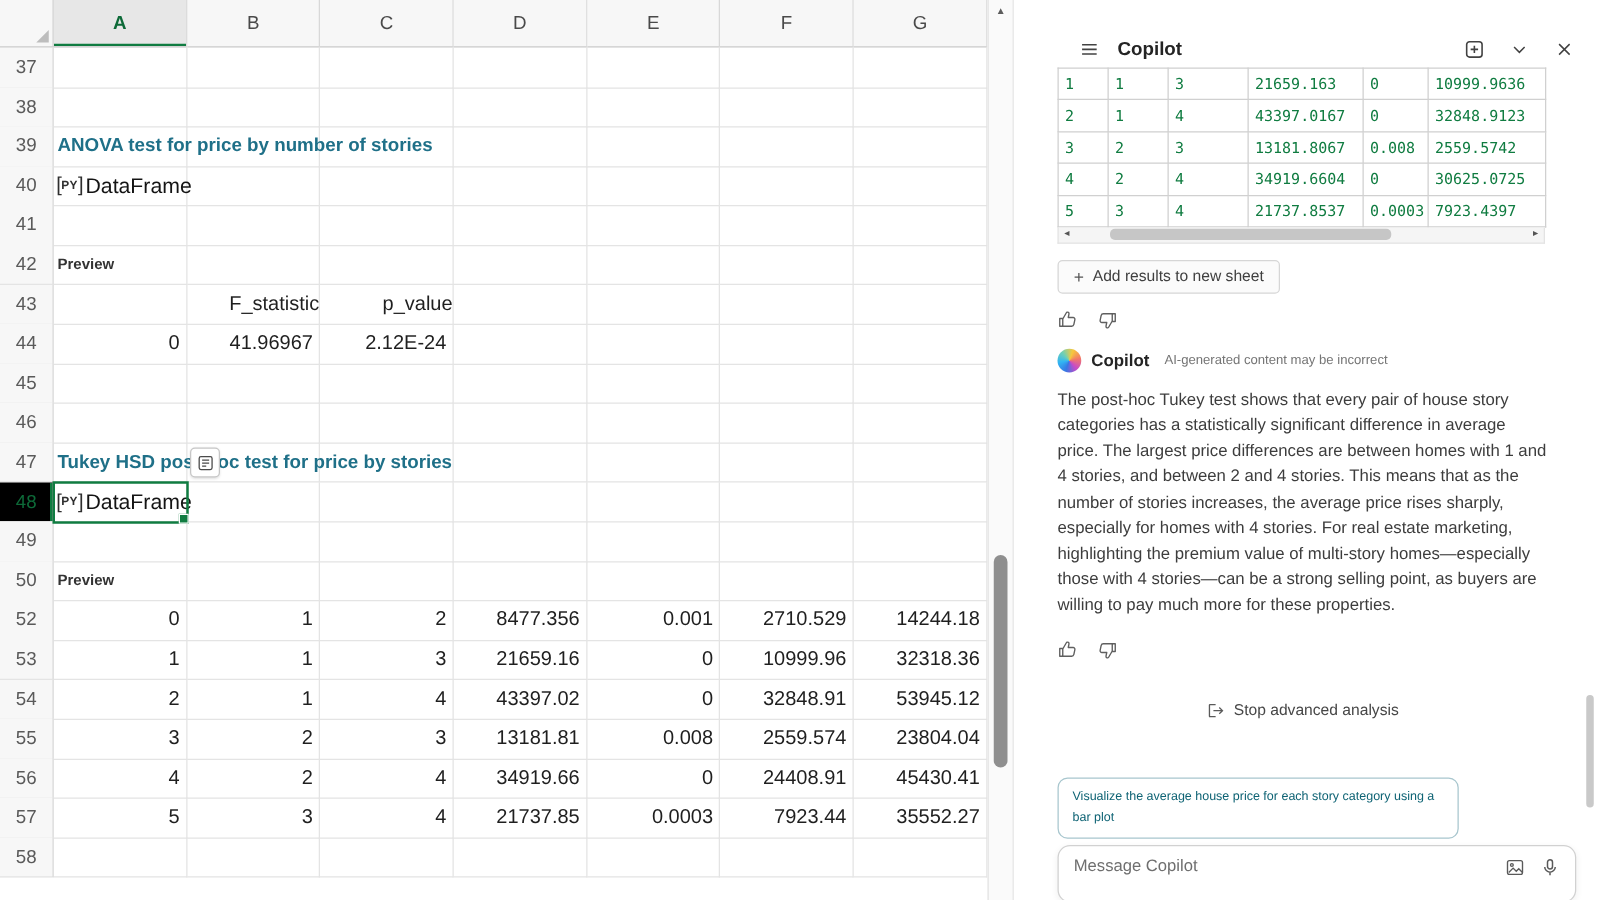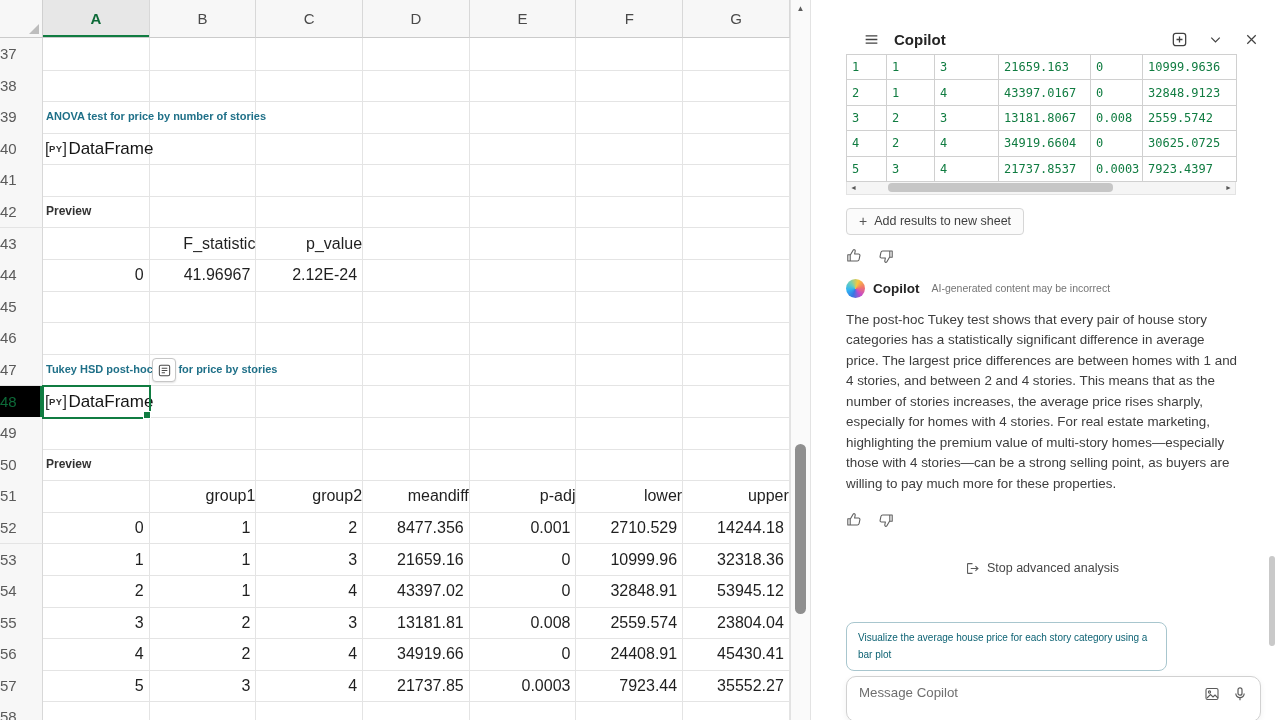--- a/index.html
+++ b/index.html
@@ -11,25 +11,25 @@
   .sheet { width:790px; height:720px; position:relative; background:#fff; flex:0 0 790px; overflow:hidden;}
   .sheet-head { display:grid; grid-template-columns:43px repeat(7,106.7px); height:38px; }
   .corner { background:#f7f7f7; border-right:1px solid #d0d0d0; border-bottom:1px solid #cbcbcb; position:relative;}
   .corner .tri{ position:absolute; right:3px; bottom:3px; width:0; height:0;
     border-left:10px solid transparent; border-bottom:10px solid #bdbdbd;}
   .col-h { background:#f7f7f7; border-right:1px solid #d8d8d8; border-bottom:1px solid #cbcbcb;
     text-align:center; color:#4a4a4a; font-size:15px; line-height:37px; }
   .col-h.sel { background:#e7e7e7; box-shadow:inset 0 -2px 0 #107C41; color:#0d6a38; font-weight:600;}
   .s-row { display:grid; grid-template-columns:43px repeat(7,106.7px); height:31.6px; }
   .gut { background:#f7f7f7; border-right:1px solid #d8d8d8; border-bottom:1px solid #e4e4e4;
-    color:#5a5a5a; font-size:15px; line-height:31.5px;}
+    color:#5a5a5a; font-size:15px; text-align:center; line-height:31.5px;}
   .gut.sel { color:#0d6a38; font-weight:400; background:#000000; box-shadow:inset -2px 0 0 #107C41;}
   .cell { position:relative; border-right:1px solid #e4e4e4; border-bottom:1px solid #e4e4e4;
     white-space:nowrap; overflow:visible; line-height:31.4px; font-size:16px; color:#1f1f1f;}
-  .cell.heading { font-weight:700; color:#1f7088; font-size:11px; padding-left:3px; z-index:3;}
+  .cell.heading { font-weight:700; color:#1f7088; font-size:15px; padding-left:3px; z-index:3;}
   .cell.preview { font-weight:700; color:#333; font-size:12px; padding-left:3px;}
   .cell.head { text-align:right; padding-left:5px; }
   .cell.num  { text-align:right; padding-right:5px; }
   .cell.py   { z-index:3; display:flex; align-items:center; padding-left:2px;}
   .py-badge { font-size:16px; color:#2f2f2f; letter-spacing:-0.5px;}
   .py-badge b { font-size:9.5px; font-weight:700; letter-spacing:.4px; vertical-align:2px; color:#2f2f2f;}
   .py-val { font-size:17px; color:#141414; margin-left:2px;}
   .cell.active { outline:2px solid #107C41; outline-offset:-1px; z-index:4;}
   .cell.active::after { content:''; position:absolute; right:-2px; bottom:-2px; width:6px; height:6px;
     background:#107C41; border:1px solid #fff; z-index:6;}
@@ -252,30 +252,20 @@
         </div>
         <div class="s-row">
           <div class="gut">50</div>
           <div class="cell preview">Preview</div>
           <div class="cell"></div>
           <div class="cell"></div>
           <div class="cell"></div>
           <div class="cell"></div>
           <div class="cell"></div>
           <div class="cell"></div>
-        </div>
-        <div class="s-row">
-          <div class="gut">51</div>
-          <div class="cell"></div>
-          <div class="cell head">group1</div>
-          <div class="cell head">group2</div>
-          <div class="cell head">meandiff</div>
-          <div class="cell head">p-adj</div>
-          <div class="cell head">lower</div>
-          <div class="cell head">upper</div>
         </div>
         <div class="s-row">
           <div class="gut">52</div>
           <div class="cell num">0</div>
           <div class="cell num">1</div>
           <div class="cell num">2</div>
           <div class="cell num">8477.356</div>
           <div class="cell num">0.001</div>
           <div class="cell num">2710.529</div>
           <div class="cell num">14244.18</div>

